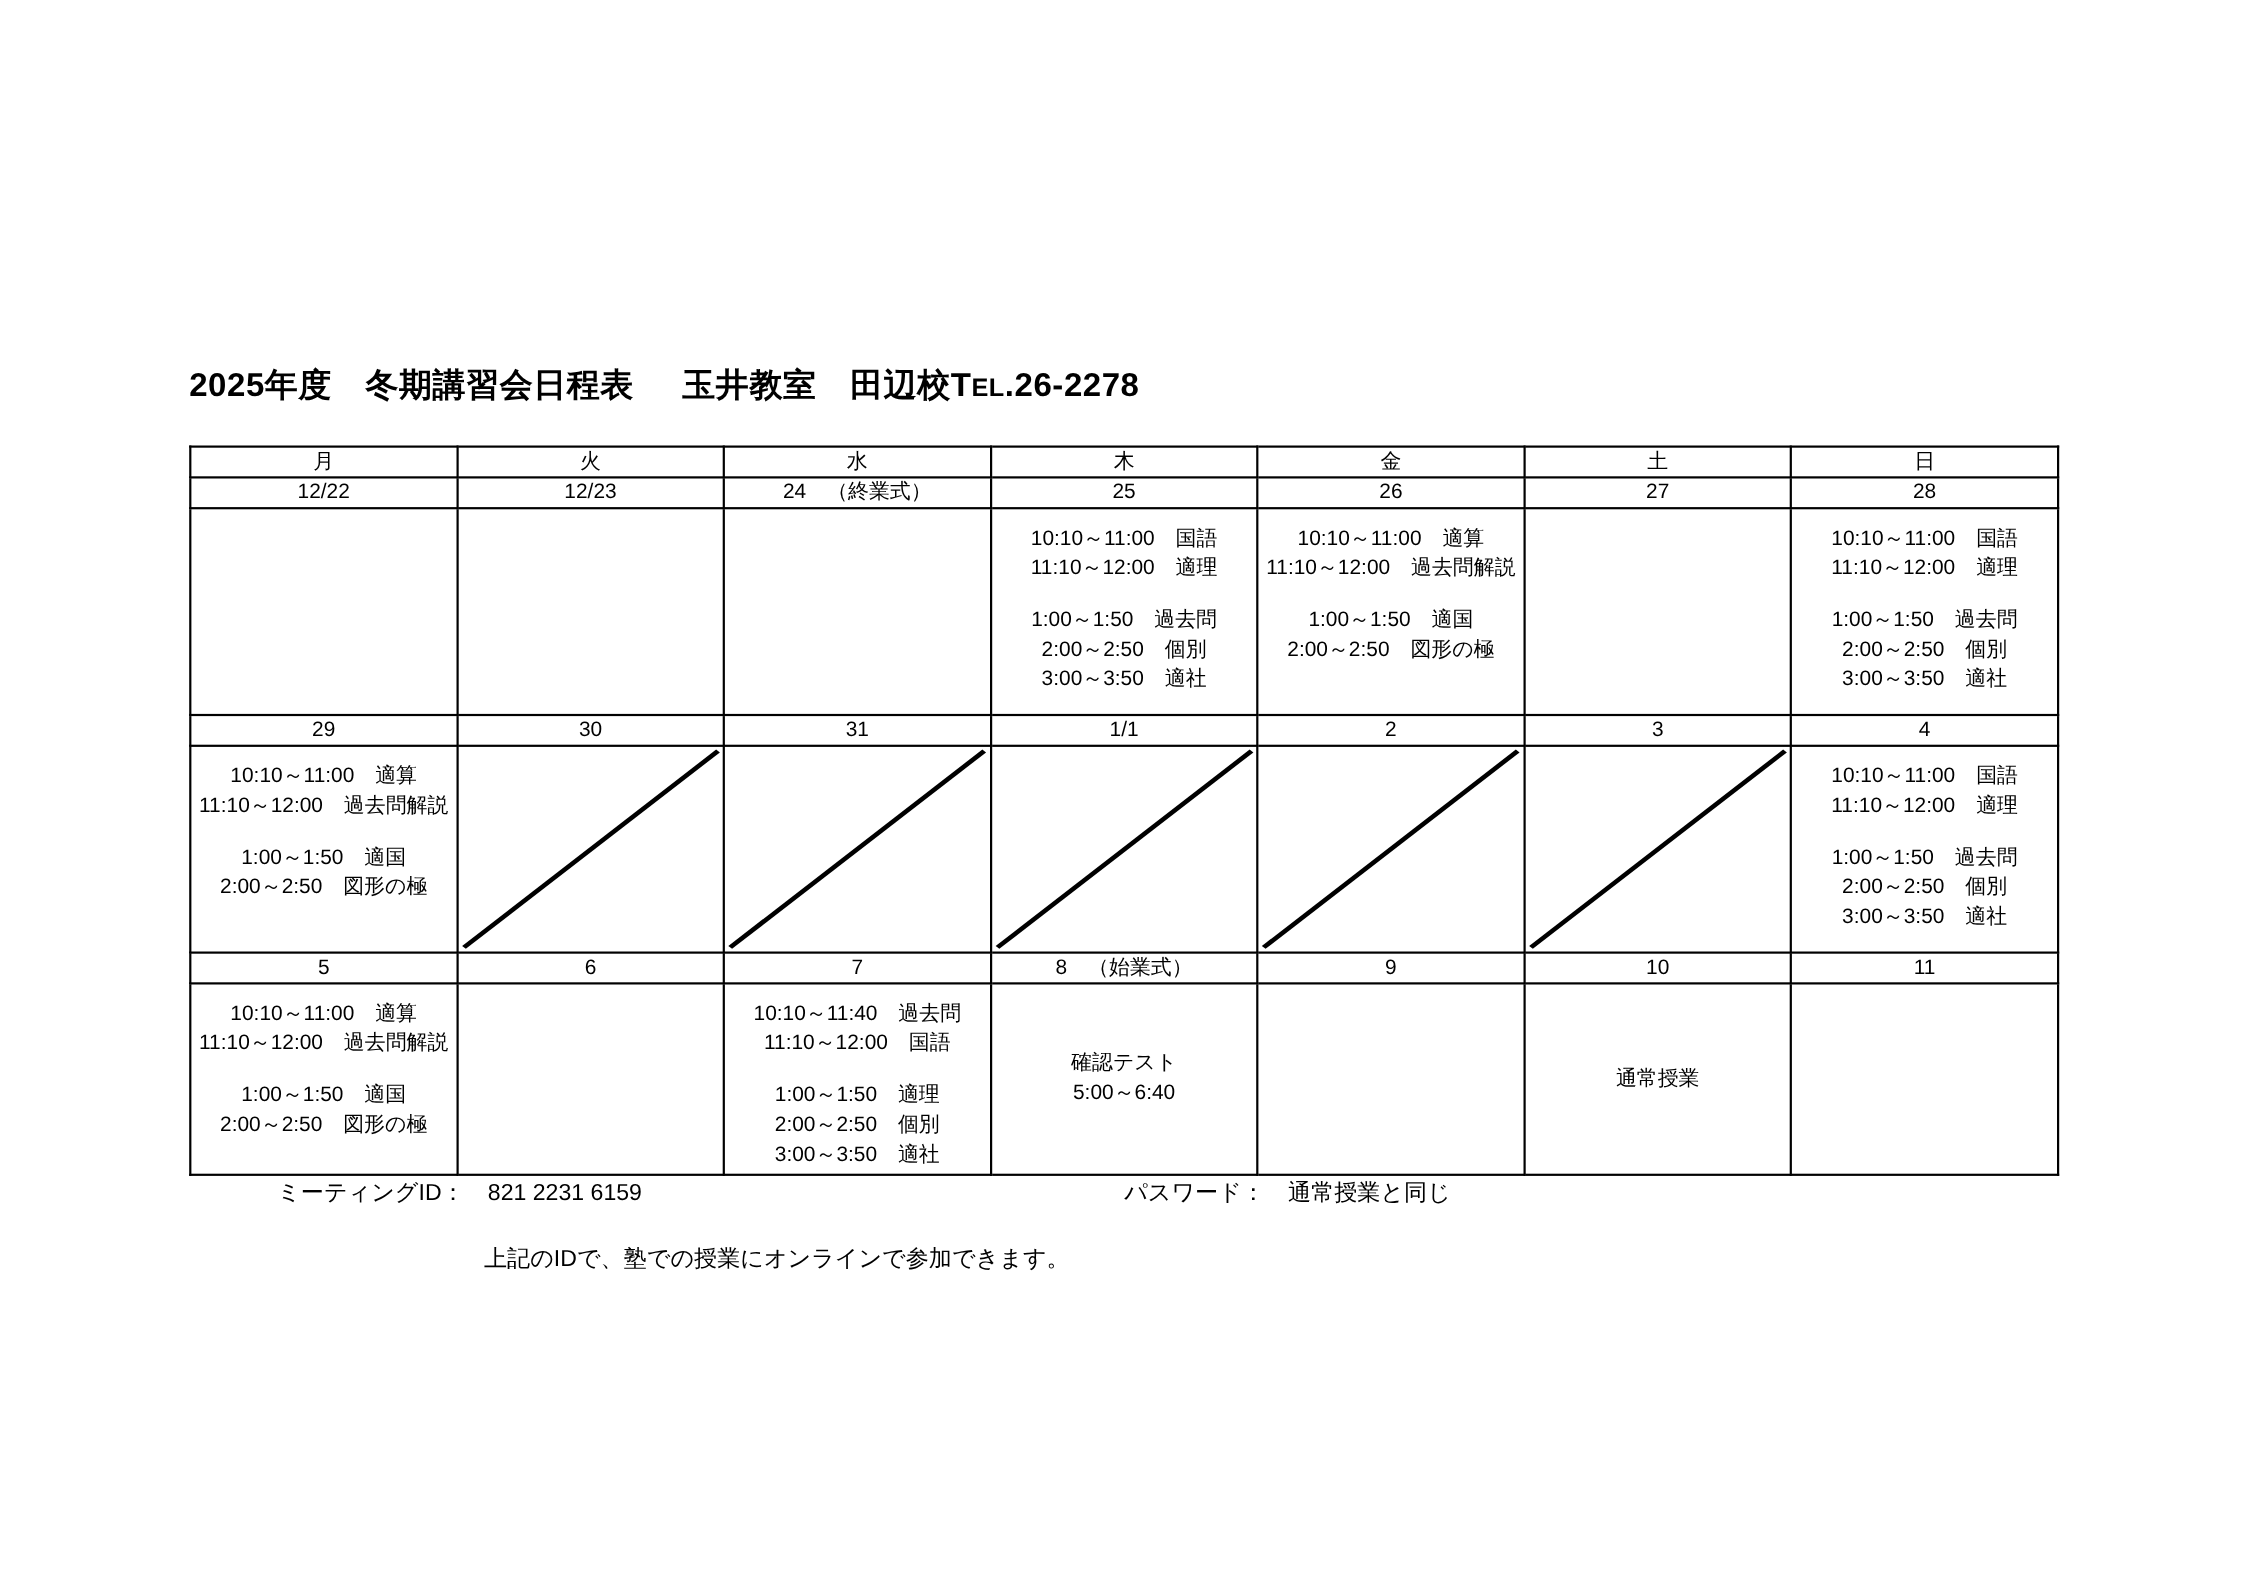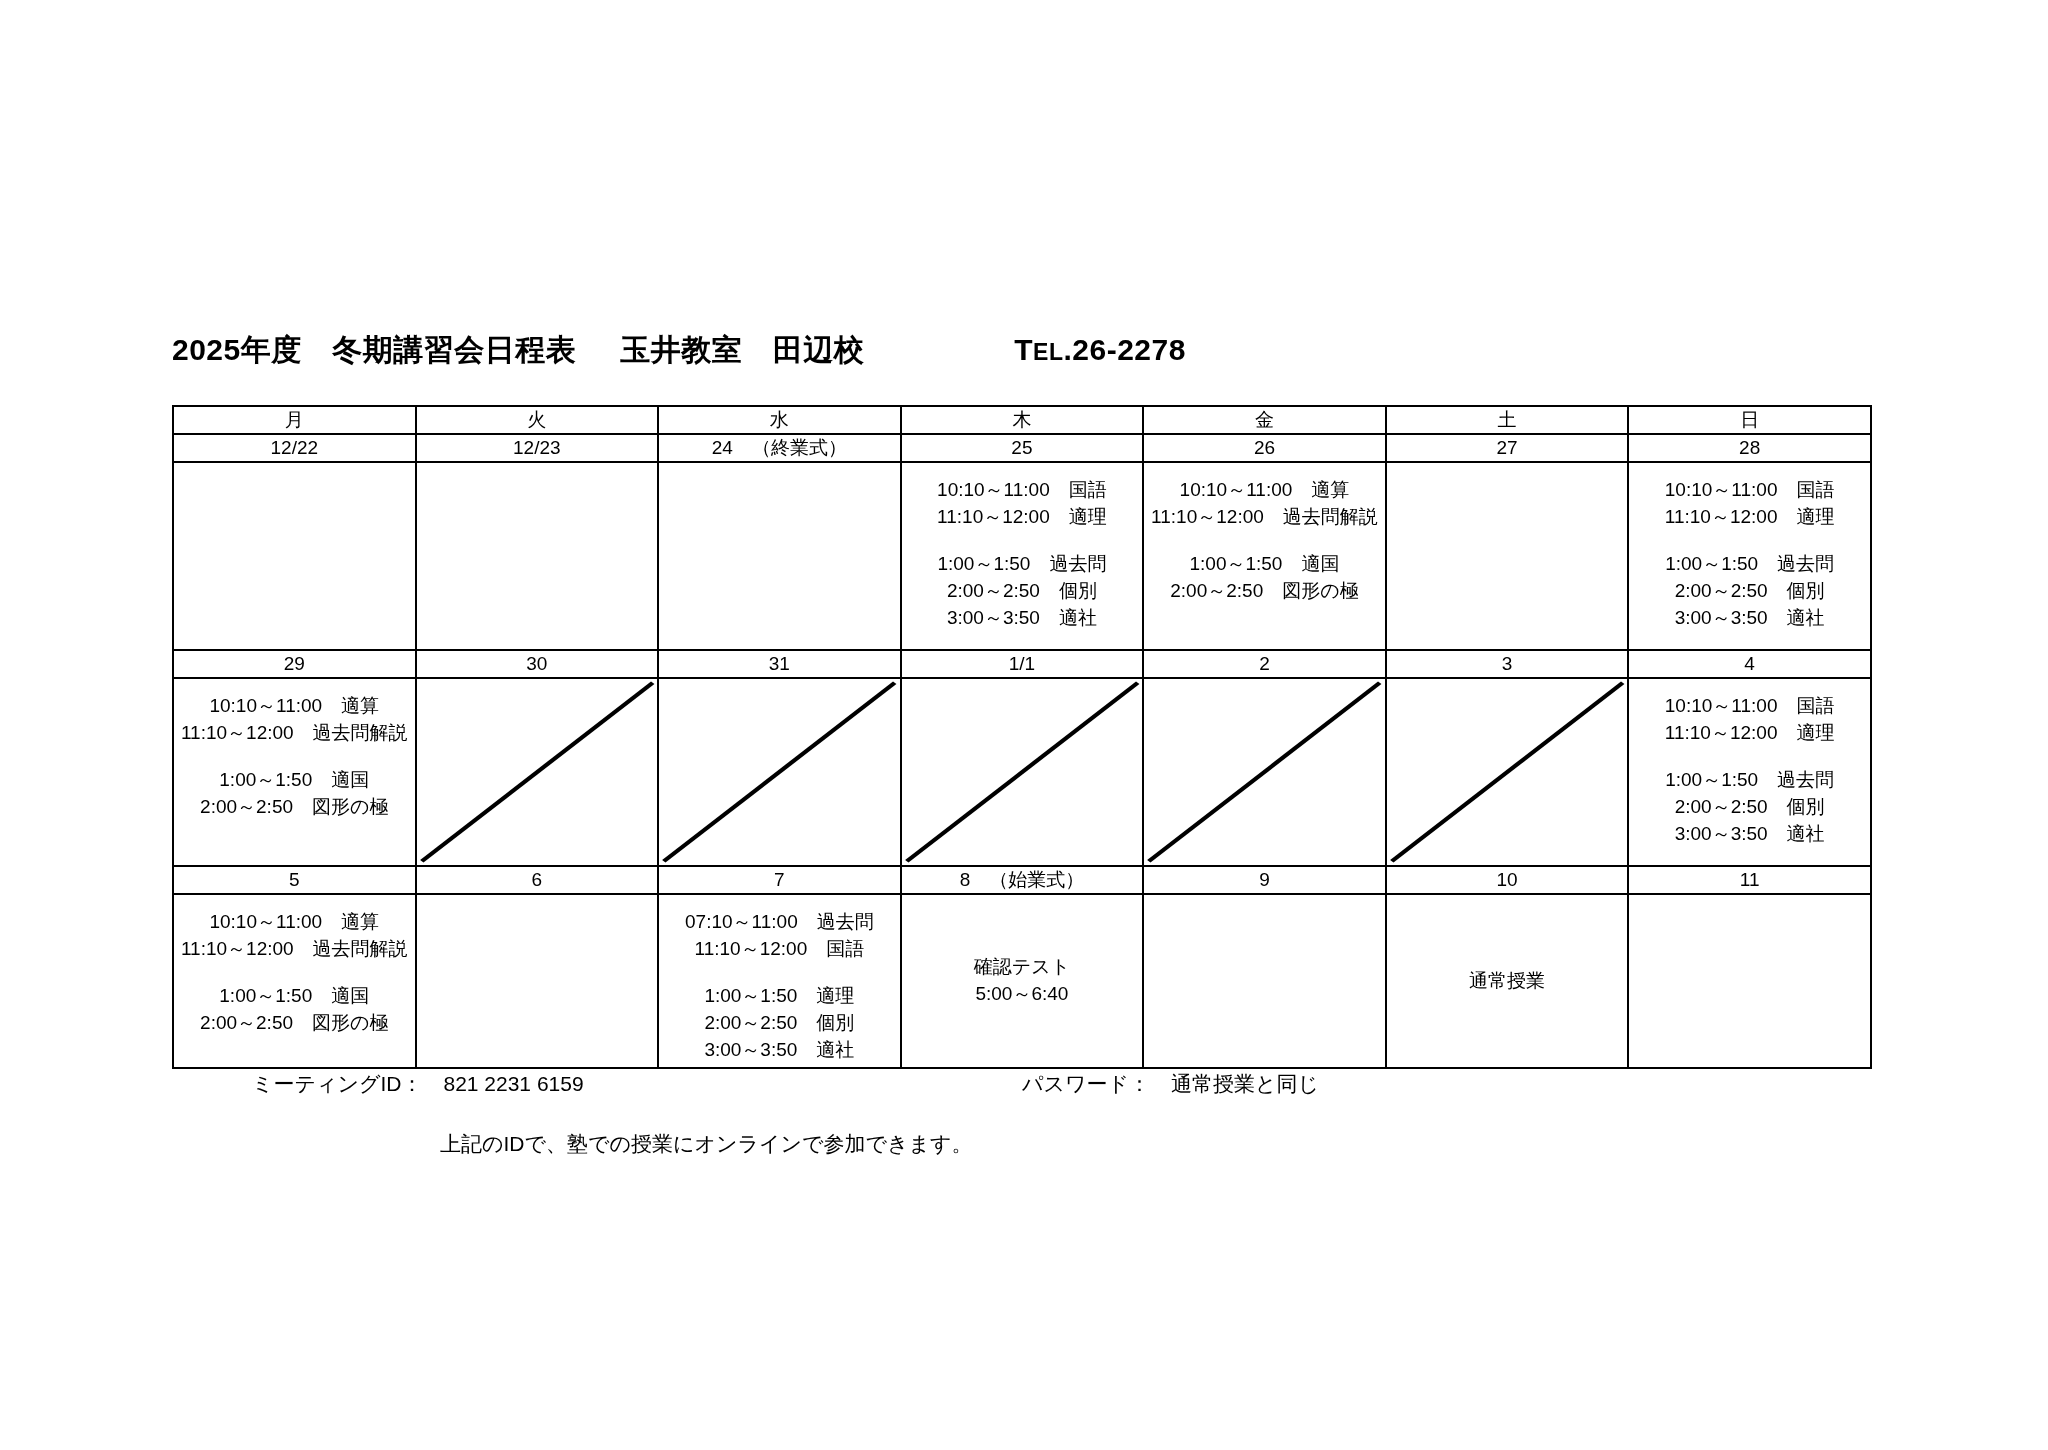--- a/index.html
+++ b/index.html
@@ -32,21 +32,21 @@
     display: flex;
     align-items: baseline;
     font-weight: bold;
     font-size: 30px;
     letter-spacing: 0.5px;
     white-space: nowrap;
   }
   .title-main { }
   .title-class { margin-left: 34px; }
   .title-room  { margin-left: 44px; }
-  .title-tel   { margin-left: 150px; }
+  .title-tel   { }
   .tel-small { font-size: 23px; }
 
   
   .cal {
     position: absolute;
     left: 172px;
     top: 405px;
     width: 1700px;
     border-collapse: collapse;
     table-layout: fixed;
@@ -315,21 +315,21 @@
           <span class="spacer"></span>
           <span class="lines">1:00～1:50　適国</span>
           <span class="lines">2:00～2:50　図形の極</span>
         </div>
           </td>
         <td>
             <div class="cell-inner"></div>
           </td>
         <td>
             <div class="cell-inner">
-          <span class="lines">07:10～11:00　過去問</span>
+          <span class="lines">10:10～11:40　過去問</span>
           <span class="lines">11:10～12:00　国語</span>
           <span class="spacer"></span>
           <span class="lines">1:00～1:50　適理</span>
           <span class="lines">2:00～2:50　個別</span>
           <span class="lines">3:00～3:50　適社</span>
         </div>
           </td>
         <td>
             <div class="cell-inner centered-note">
           <div class="note-block">

